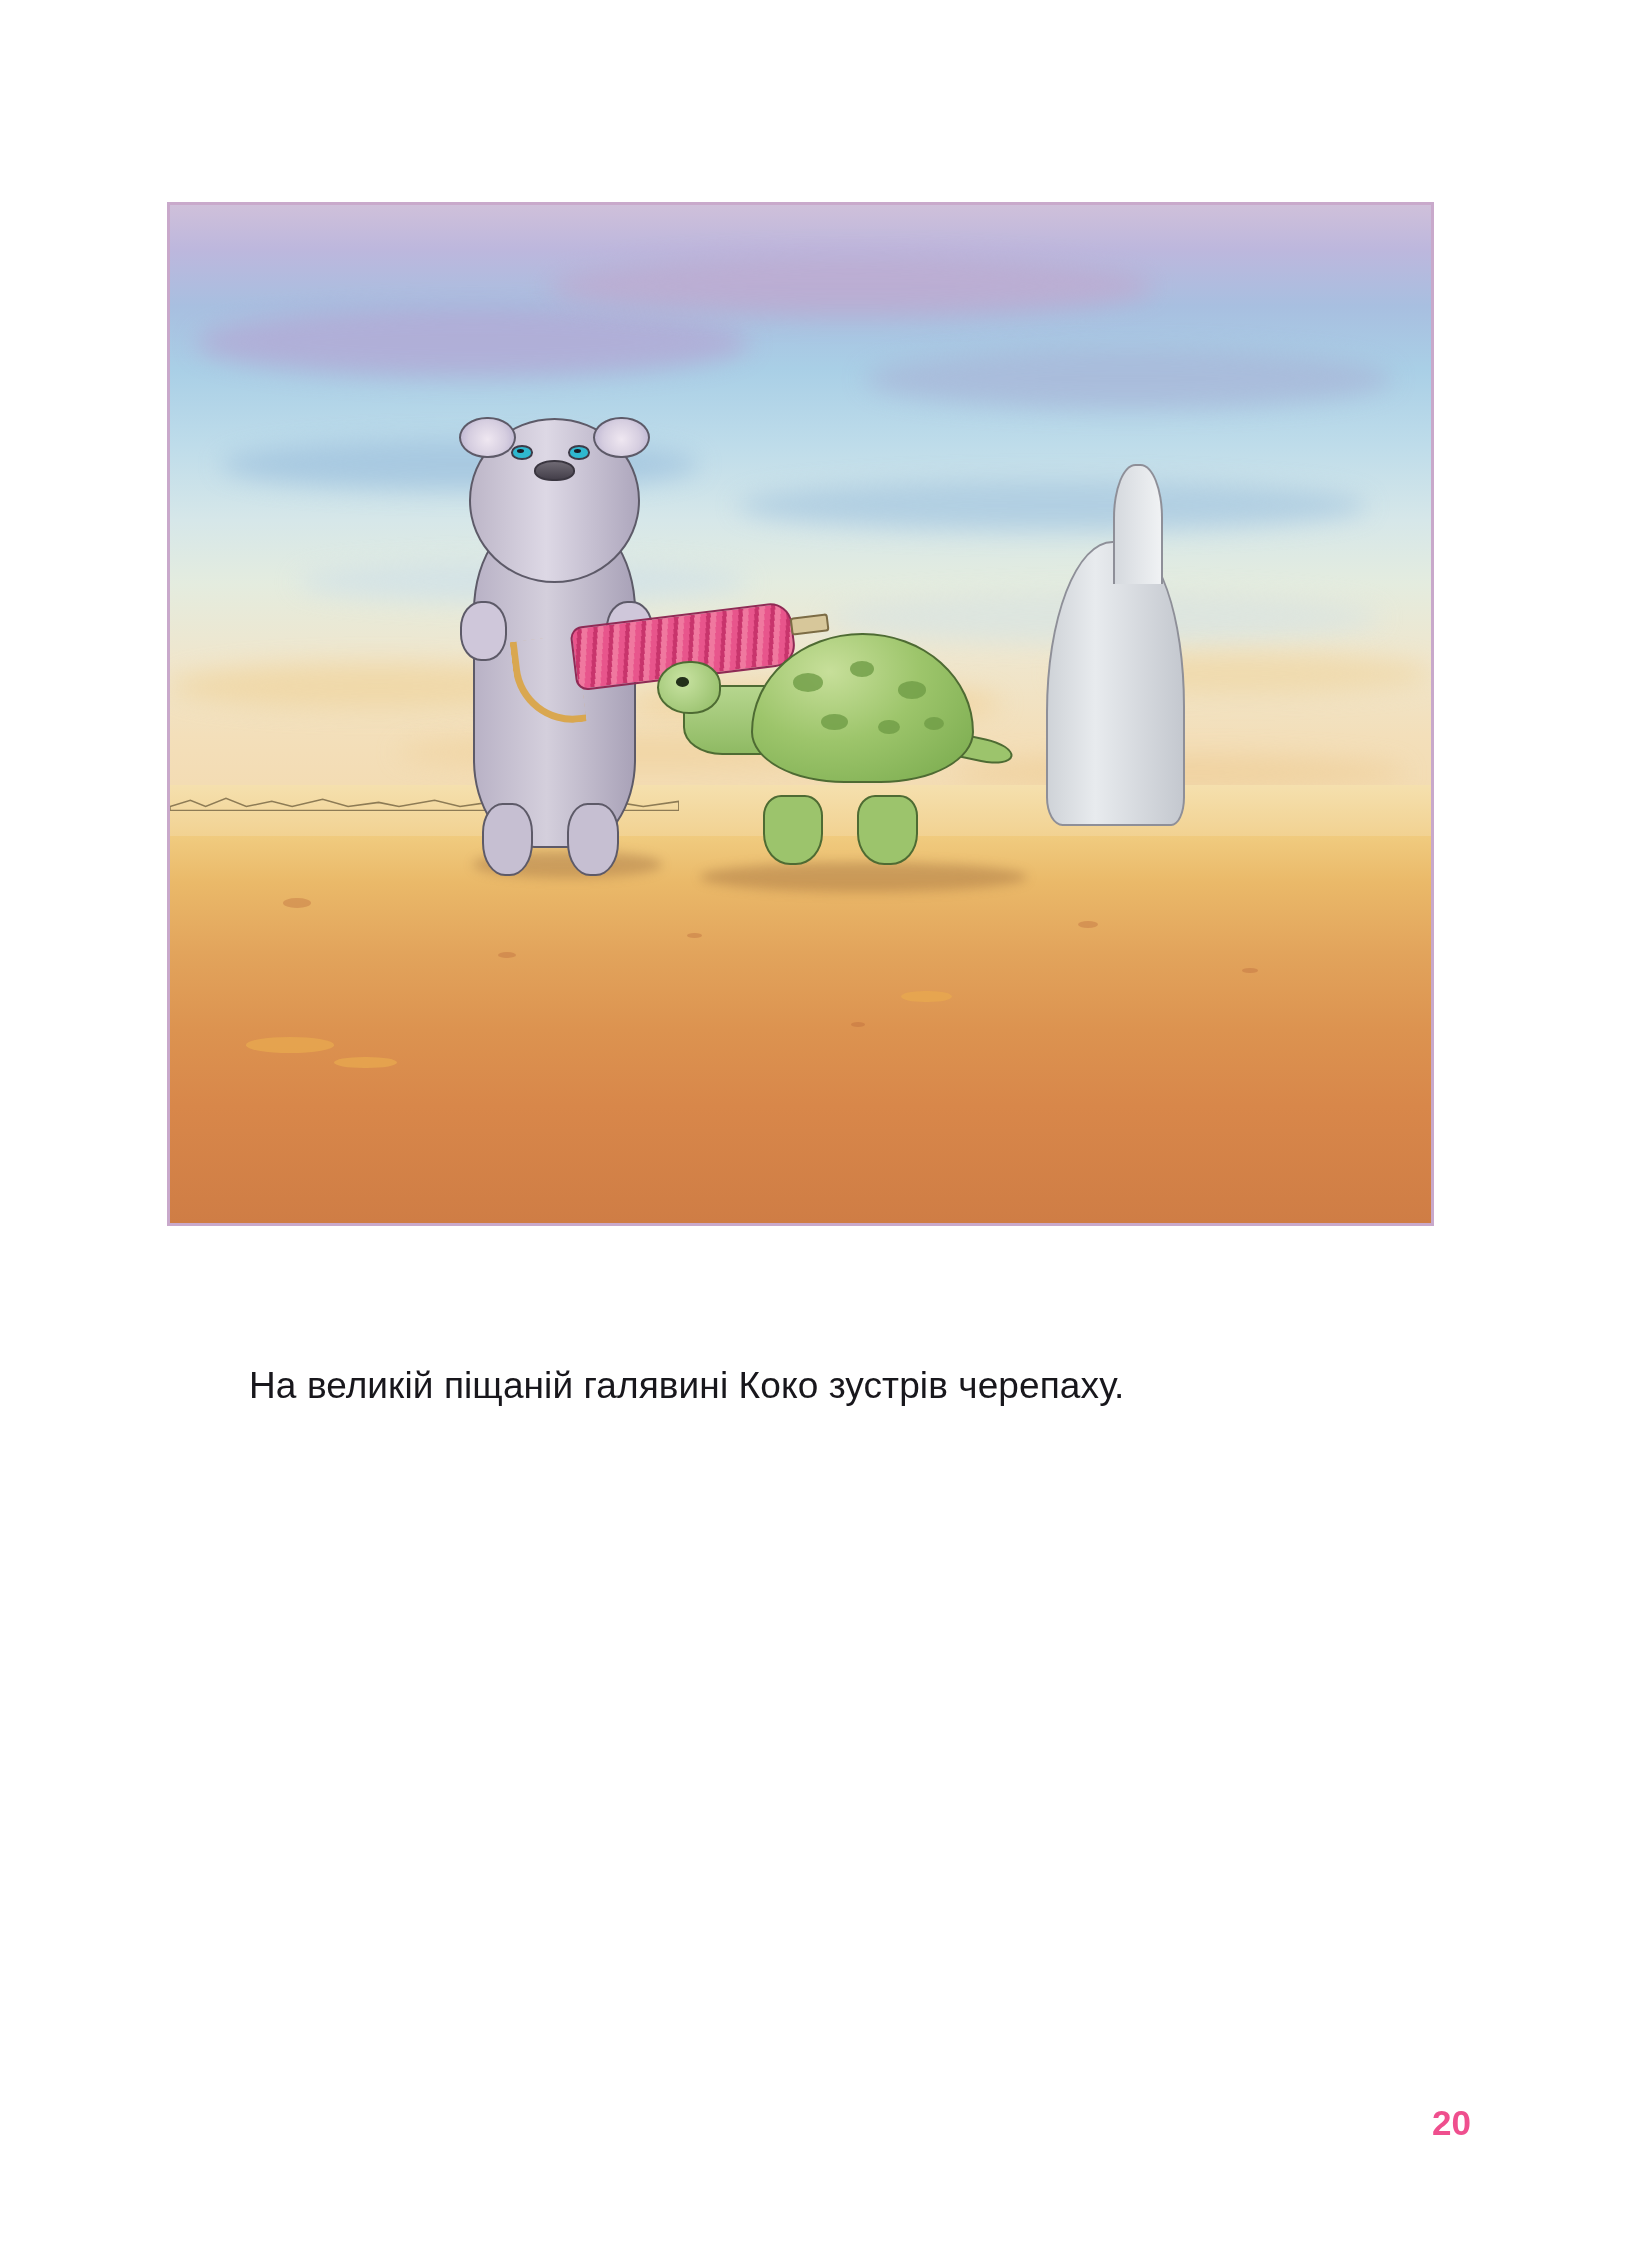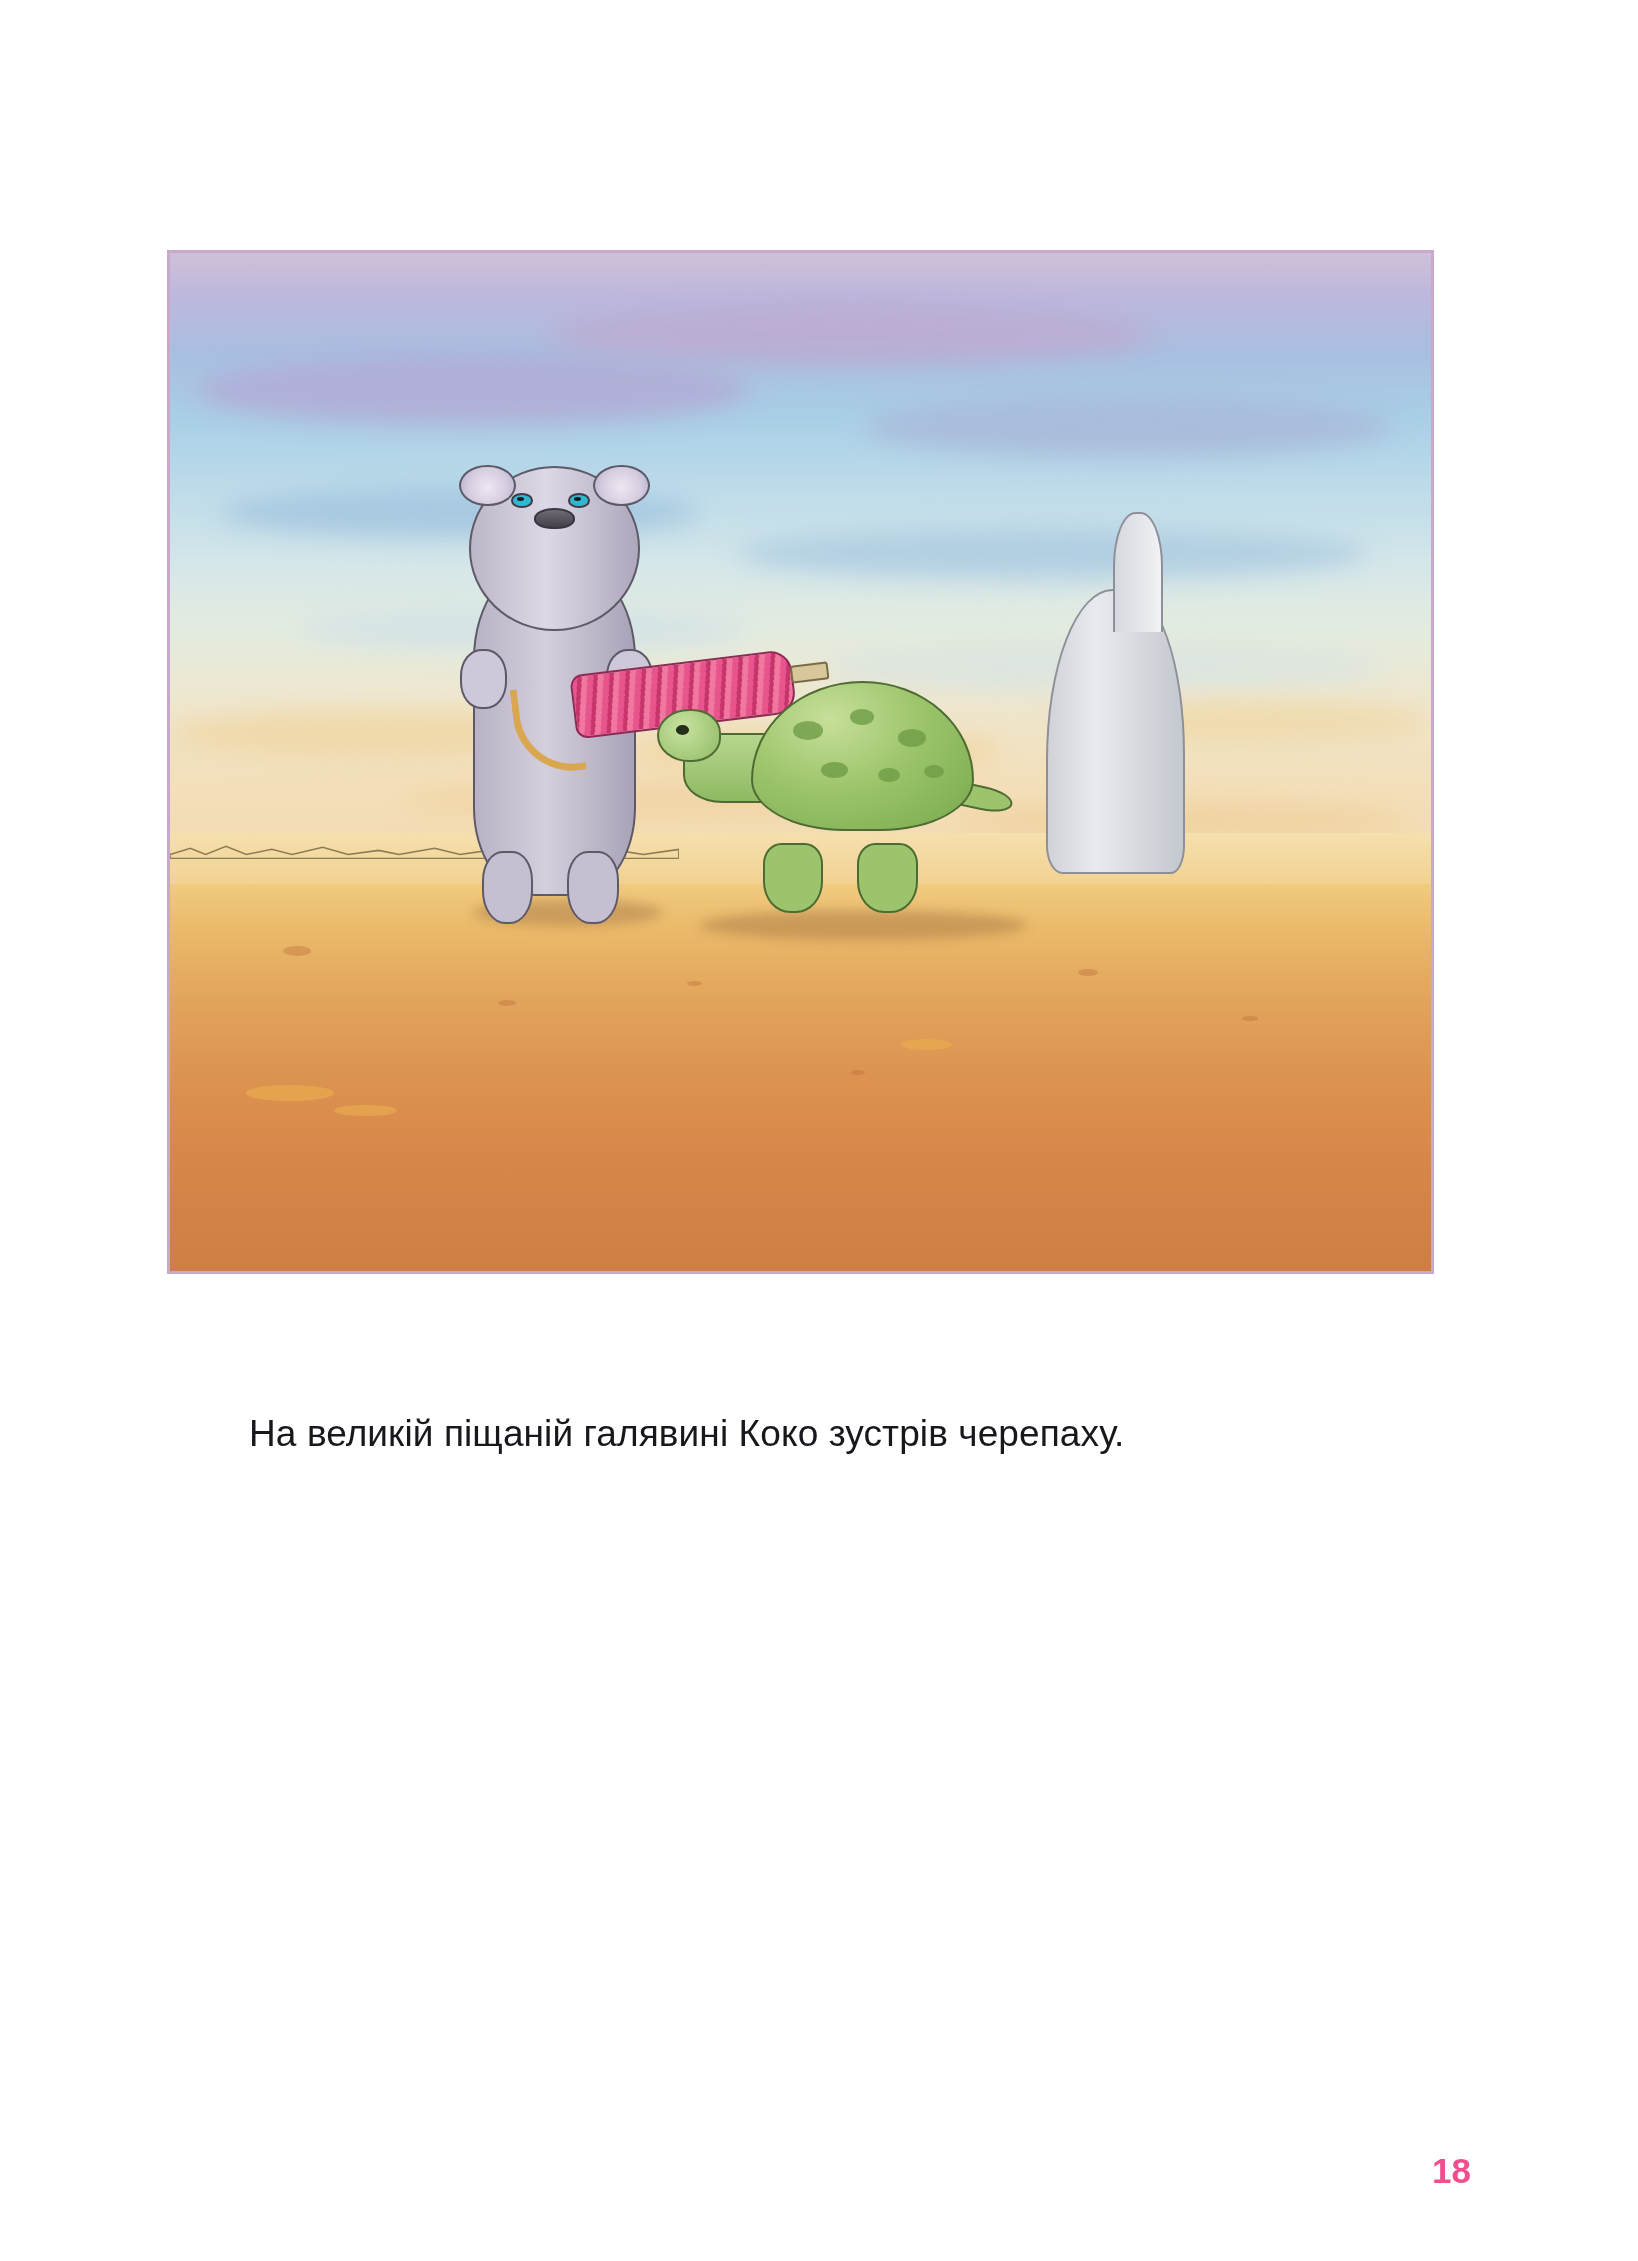--- a/index.html
+++ b/index.html
@@ -12,21 +12,20 @@
     height: 2261px;
     font-family: "Liberation Sans", sans-serif;
     position: relative;
     overflow: hidden;
   }
 
   .page {
     position: absolute;
     inset: 0;
     background: #ffffff;
-    margin-top: 48px;
   }
 
   
   .illustration {
     position: absolute;
     left: 167px;
     top: 202px;
     width: 1267px;
     height: 1024px;
     border: 3.4px solid #c9a9cb;
@@ -473,15 +472,15 @@
         <div class="spot" style="left:57%; top:58%; width:10%; height:10%;"></div>
         <div class="spot" style="left:78%; top:56%; width:9%;  height:9%;"></div>
       </div>
     </div>
   </div>
 
   <div class="text-block">
     <p>На великій піщаній галявині Коко зустрів черепаху.</p>
   </div>
 
-  <div class="page-number">18</div>
+  <div class="page-number">20</div>
 </div>
 
 
 </body></html>

